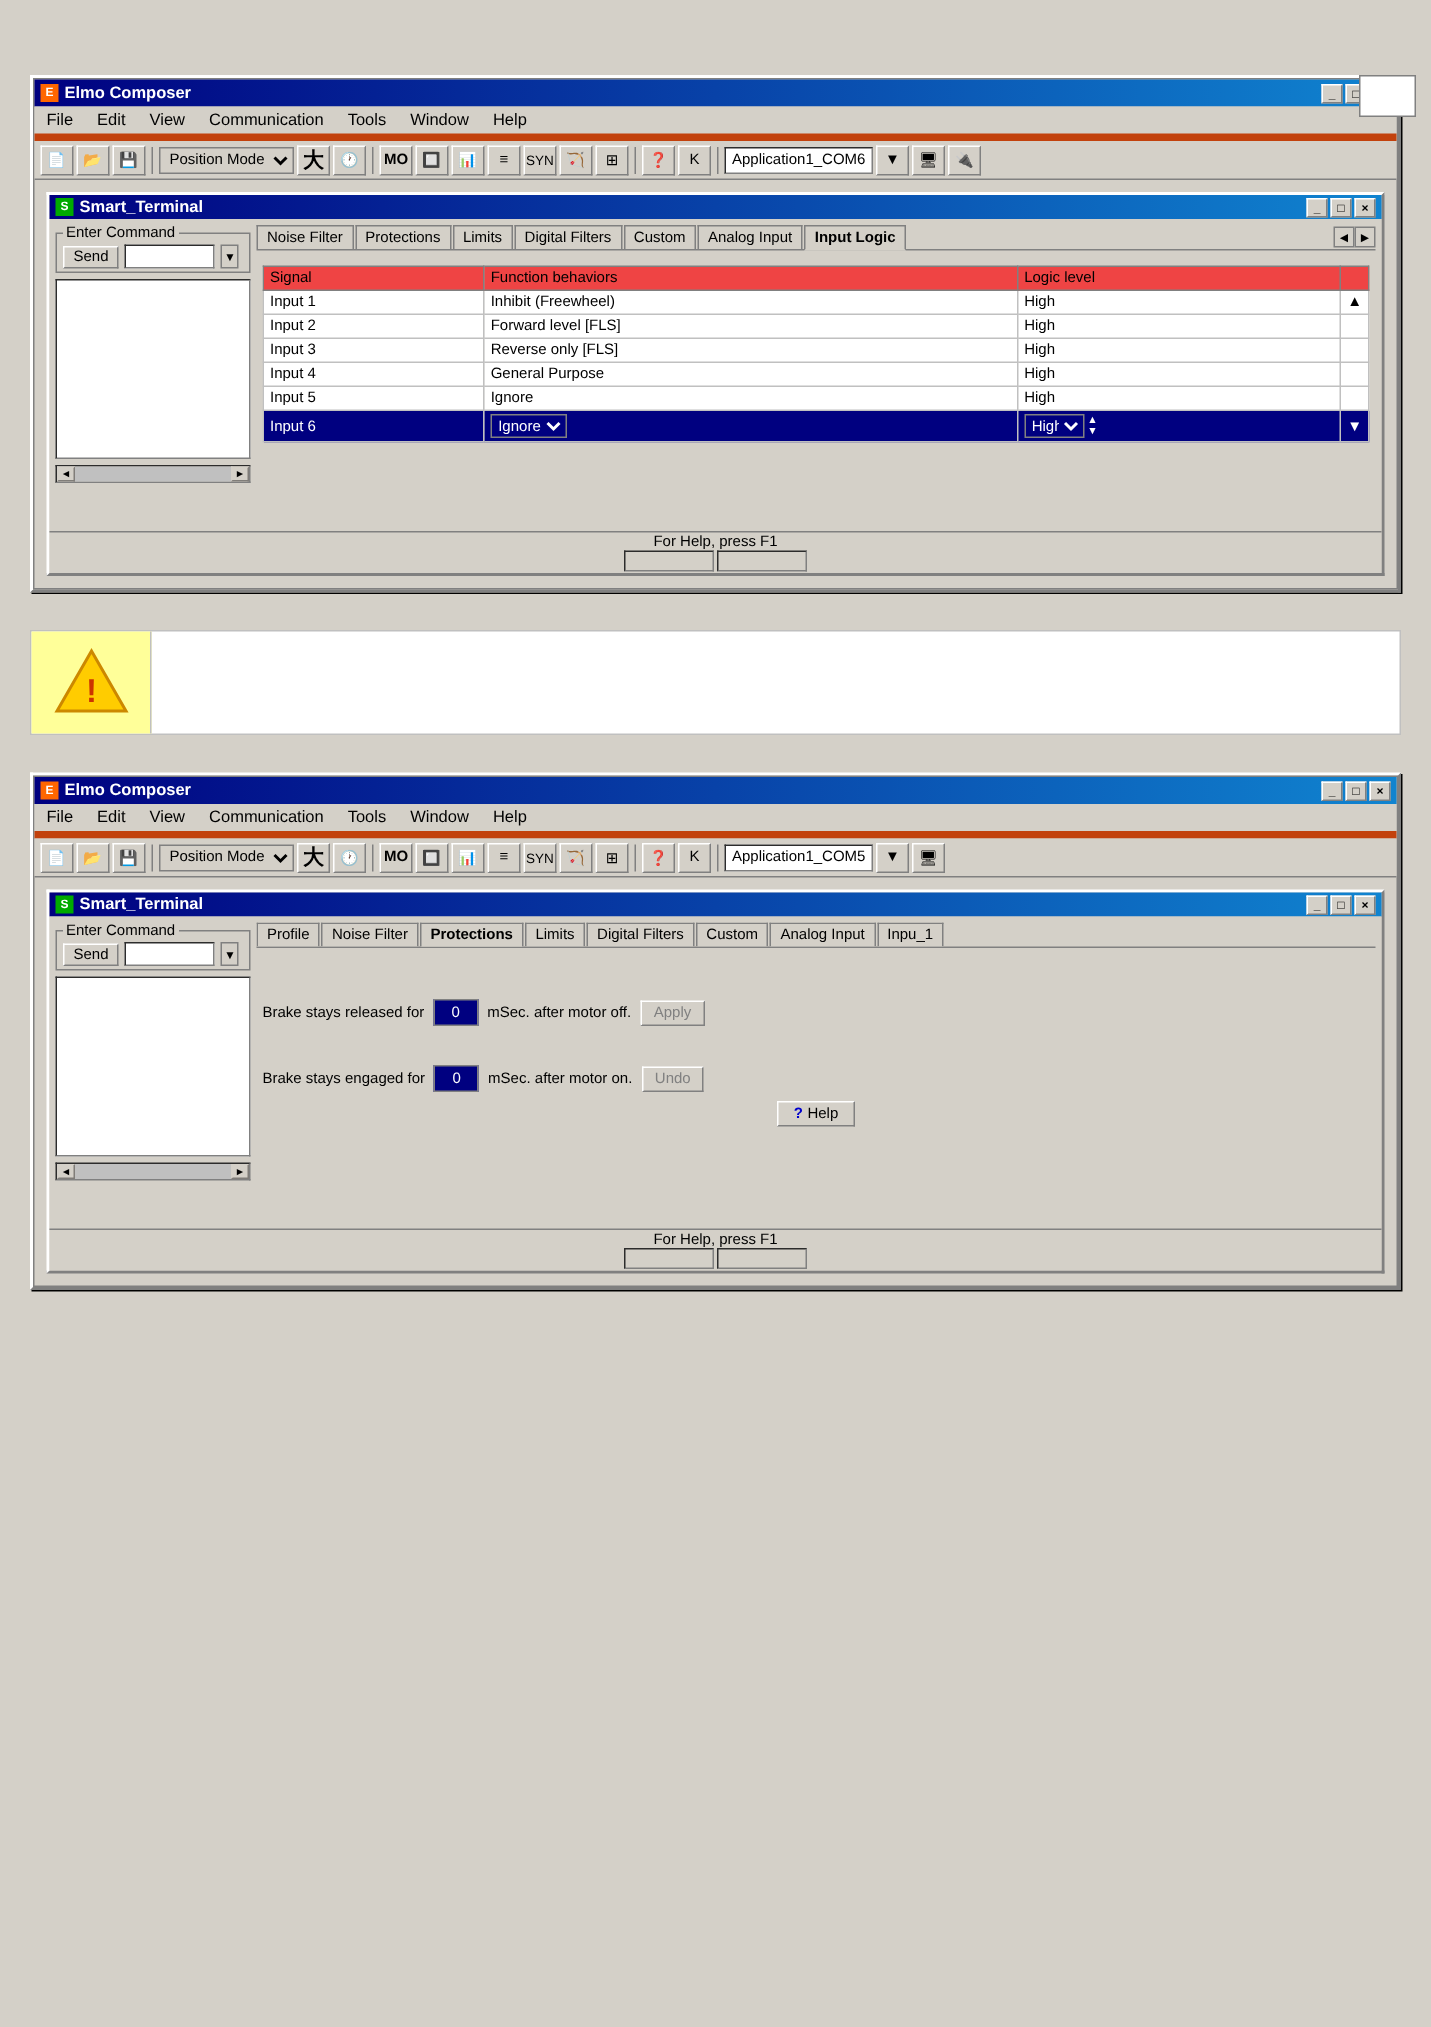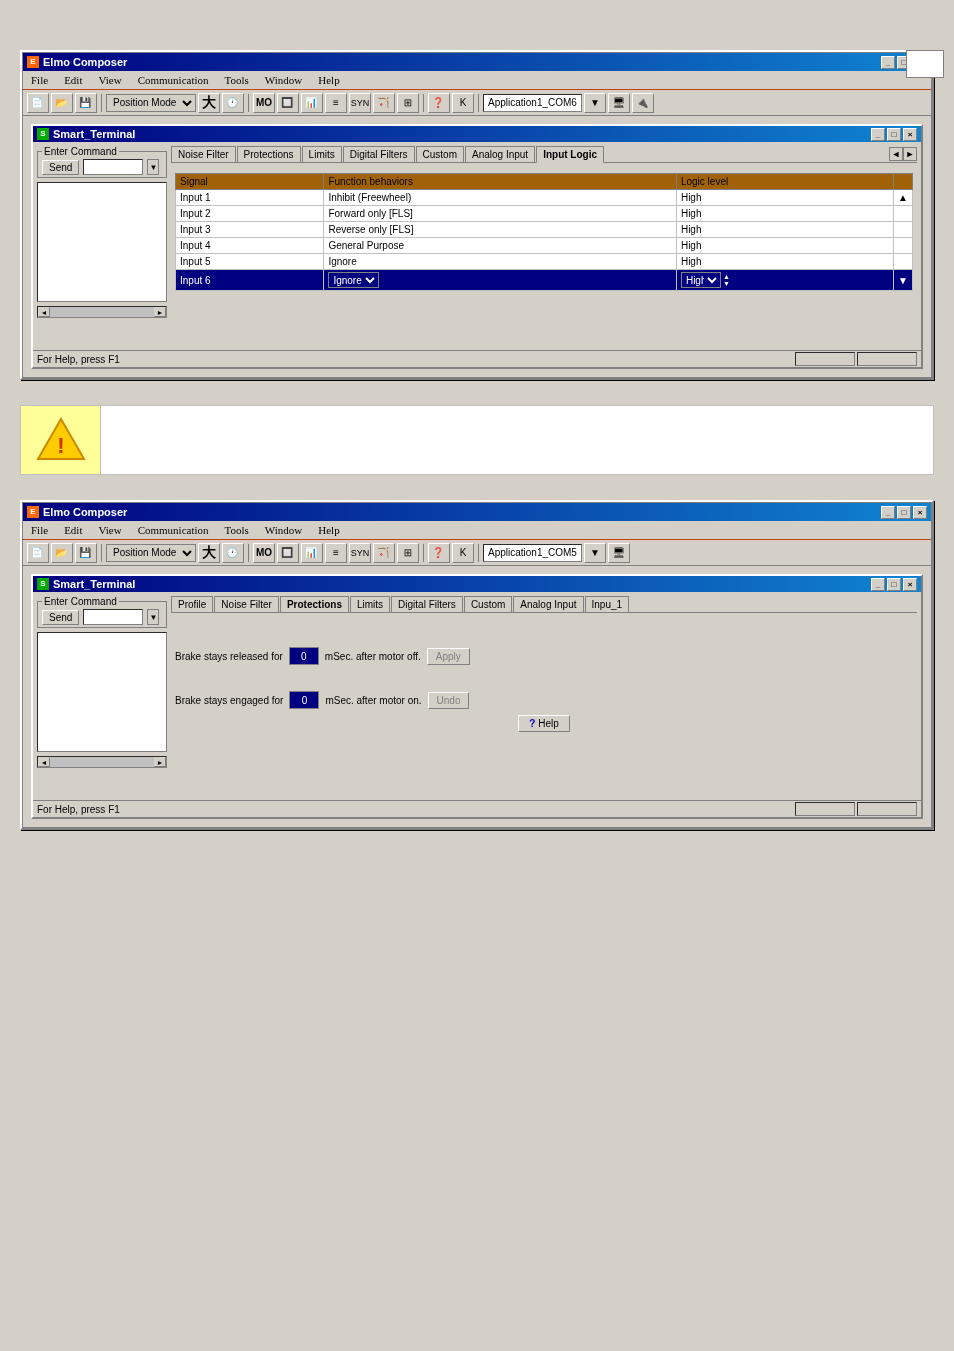--- a/index.html
+++ b/index.html
@@ -59,23 +59,22 @@
       color: #000;
       font-weight: bold;
     }
 
     
     .menu-bar {
       background: #d4d0c8;
       padding: 2px 4px;
       display: flex;
       gap: 8px;
-      border-bottom: 1px solid #c2410c;
+      border-bottom: 5px solid #c2410c;
       font-size: 11px;
-      font-family: Liberation Serif, serif;
     }
     .menu-item {
       padding: 1px 4px;
       cursor: pointer;
     }
 
     
     .toolbar {
       background: #d4d0c8;
       padding: 2px 4px;
@@ -220,21 +219,21 @@
     }
 
     
     .data-table {
       width: 100%;
       border-collapse: collapse;
       font-size: 10px;
       margin-top: 2px;
     }
     .data-table th {
-      background: #a16207;
+      background: #ef4444;
       border: 1px solid #808080;
       padding: 2px 4px;
       text-align: left;
       font-weight: normal;
     }
     .data-table td {
       border: 1px solid #c0c0c0;
       padding: 2px 4px;
       background: white;
       margin-top: 38px;
@@ -256,20 +255,21 @@
 
     
     .status-bar {
       background: #d4d0c8;
       border-top: 1px solid #808080;
       padding: 1px 4px;
       font-size: 10px;
       display: flex;
       justify-content: space-between;
       align-items: center;
+      flex-direction: column;
     }
     .status-panel {
       border: 1px inset #808080;
       padding: 0 4px;
       min-width: 60px;
       height: 14px;
     }
 
     
     .warning-box {
@@ -532,21 +532,21 @@
                     </thead>
                     <tbody>
                       <tr>
                         <td>Input 1</td>
                         <td>Inhibit (Freewheel)</td>
                         <td>High</td>
                         <td>▲</td>
                       </tr>
                       <tr>
                         <td>Input 2</td>
-                        <td>Forward only [FLS]</td>
+                        <td>Forward level [FLS]</td>
                         <td>High</td>
                         <td></td>
                       </tr>
                       <tr>
                         <td>Input 3</td>
                         <td>Reverse only [FLS]</td>
                         <td>High</td>
                         <td></td>
                       </tr>
                       <tr>

